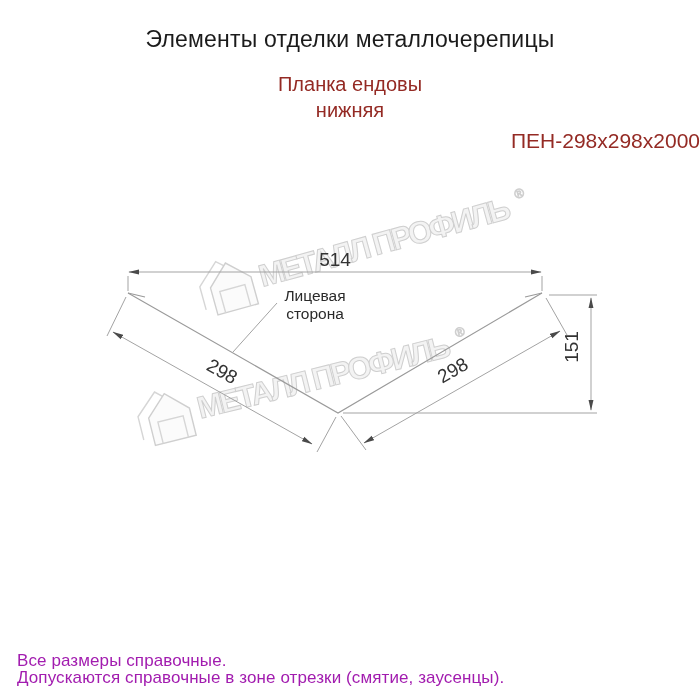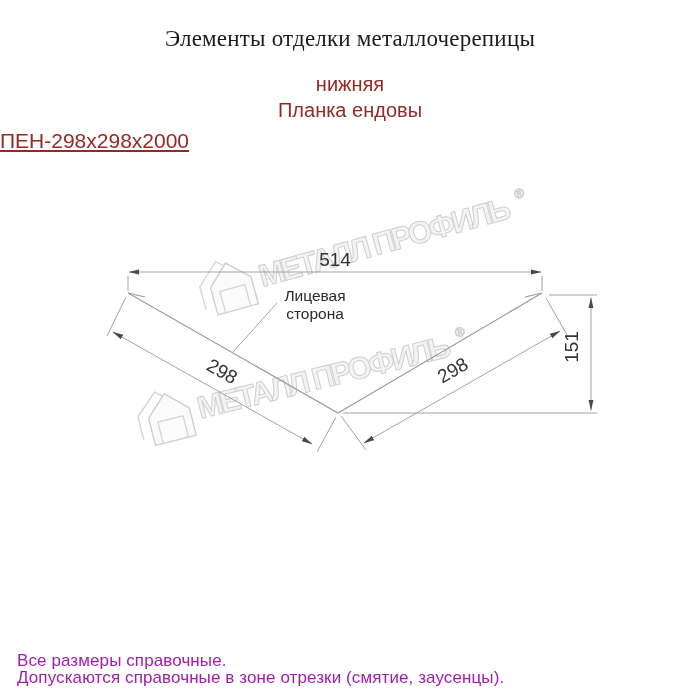--- a/index.html
+++ b/index.html
@@ -2,29 +2,29 @@
 <html><head>
 <meta charset="utf-8">
 <style>
   html,body{margin:0;padding:0;}
   body{
     width:700px;height:700px;position:relative;background:#ffffff;
     font-family:"Liberation Sans", sans-serif;overflow:hidden;
   }
   .page-title{
     position:absolute;top:26px;left:0;width:700px;text-align:center;
-    font-size:23px;color:#1b1b1b;letter-spacing:0.2px;font-family:Liberation Serif, serif;
+    font-size:23px;color:#1b1b1b;letter-spacing:0.2px;
   }
   .page-subtitle{
     position:absolute;top:71px;left:0;width:700px;text-align:center;
     font-size:20px;line-height:26px;color:#942a24;
   }
   .product-code{
-    position:absolute;top:129px;left:0;width:700px;text-align:left;
-    font-size:21px;color:#942a24;text-decoration:underline;
+    position:absolute;top:129px;left:0;width:700px;text-align:right;
+    font-size:21px;color:#942a24;
   }
   svg.diagram{position:absolute;left:0;top:0;}
   .dline{stroke:#a3a3a3;stroke-width:1;fill:none;}
   .pline{stroke:#9a9a9a;stroke-width:1.1;fill:none;}
   .dimtext{font-family:"Liberation Sans",sans-serif;font-size:19px;fill:#333333;}
   .facetext{font-family:"Liberation Sans",sans-serif;font-size:15.5px;fill:#2a2a2a;}
   .wmtext{
     font-family:"Liberation Sans",sans-serif;font-size:31px;font-weight:bold;
     fill:#f3f3f3;stroke:#cfcfcf;stroke-width:1;letter-spacing:2px;
   }
@@ -36,22 +36,22 @@
   }
   .note1{top:651px;}
   .note2{top:668px;}
 </style>
 </head>
 <body>
 
 <div class="page-title">Элементы отделки металлочерепицы</div>
 
 <div class="page-subtitle">
+  <div>Планка ендовы</div>
   <div>нижняя</div>
-  <div>Планка ендовы</div>
 </div>
 
 <div class="product-code">ПЕН-298х298х2000</div>
 
 <svg class="diagram" width="700" height="700" viewBox="0 0 700 700">
   <defs>
     <marker id="arr" viewBox="0 0 10 6" refX="9.4" refY="3" markerWidth="11" markerHeight="6.6" orient="auto-start-reverse">
       <path d="M10,3 L0,0.7 L0,5.3 Z" fill="#4a4a4a"></path>
     </marker>
   </defs>

